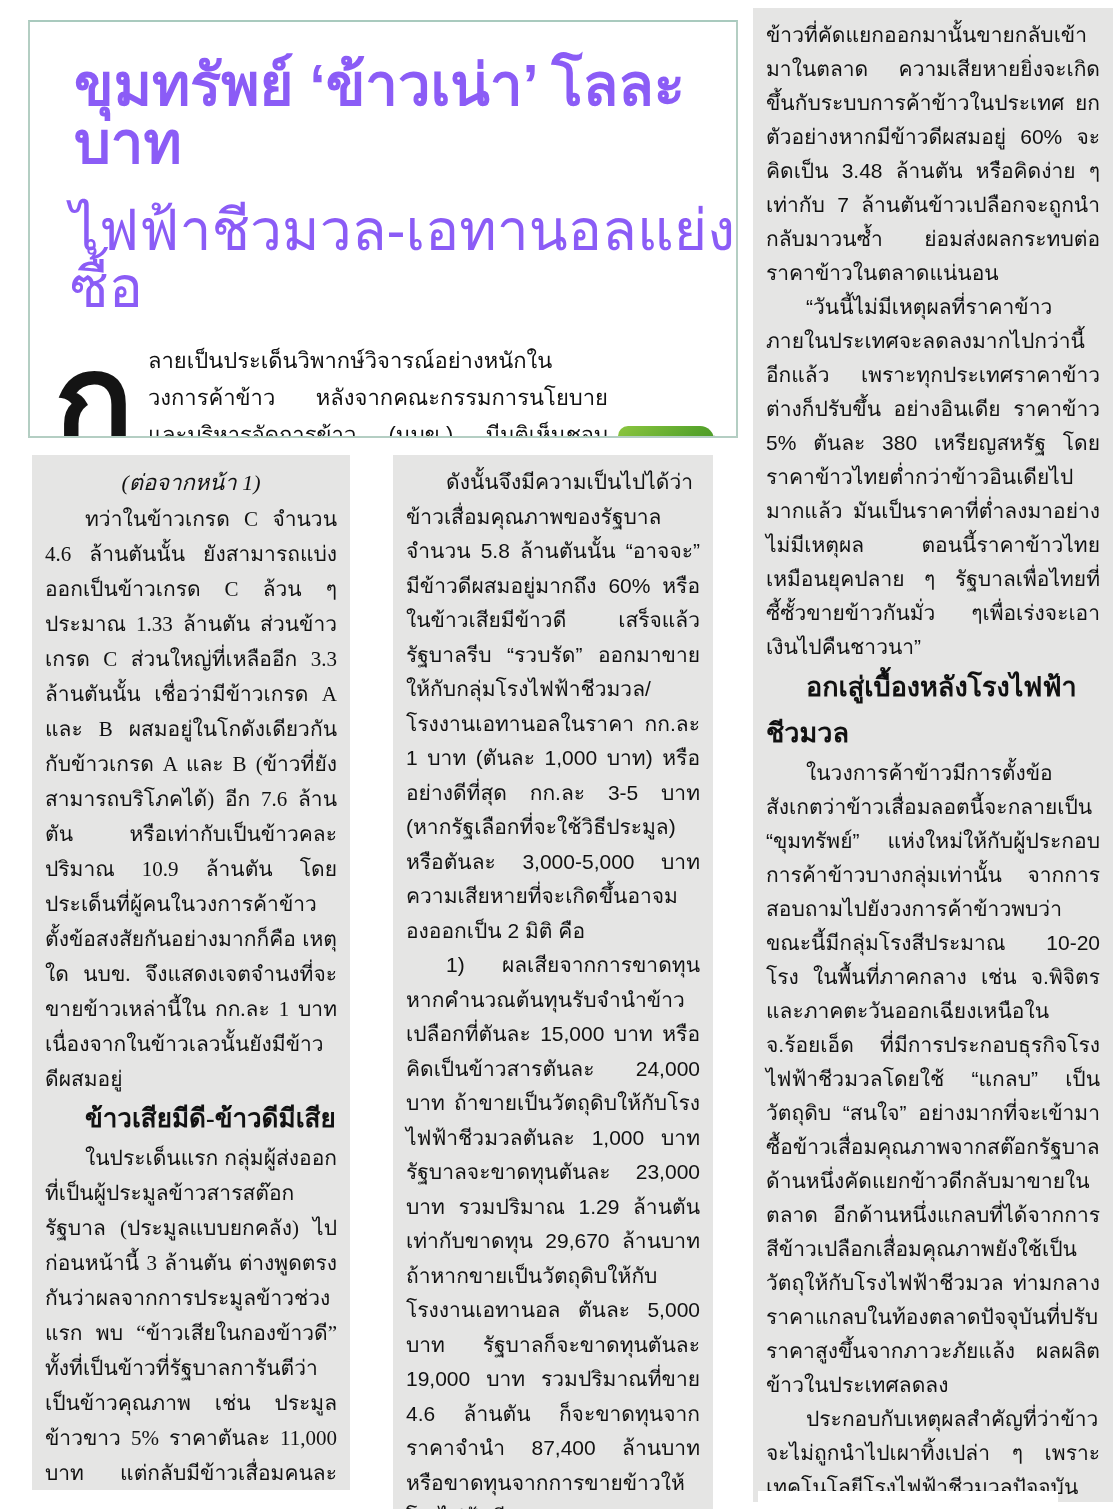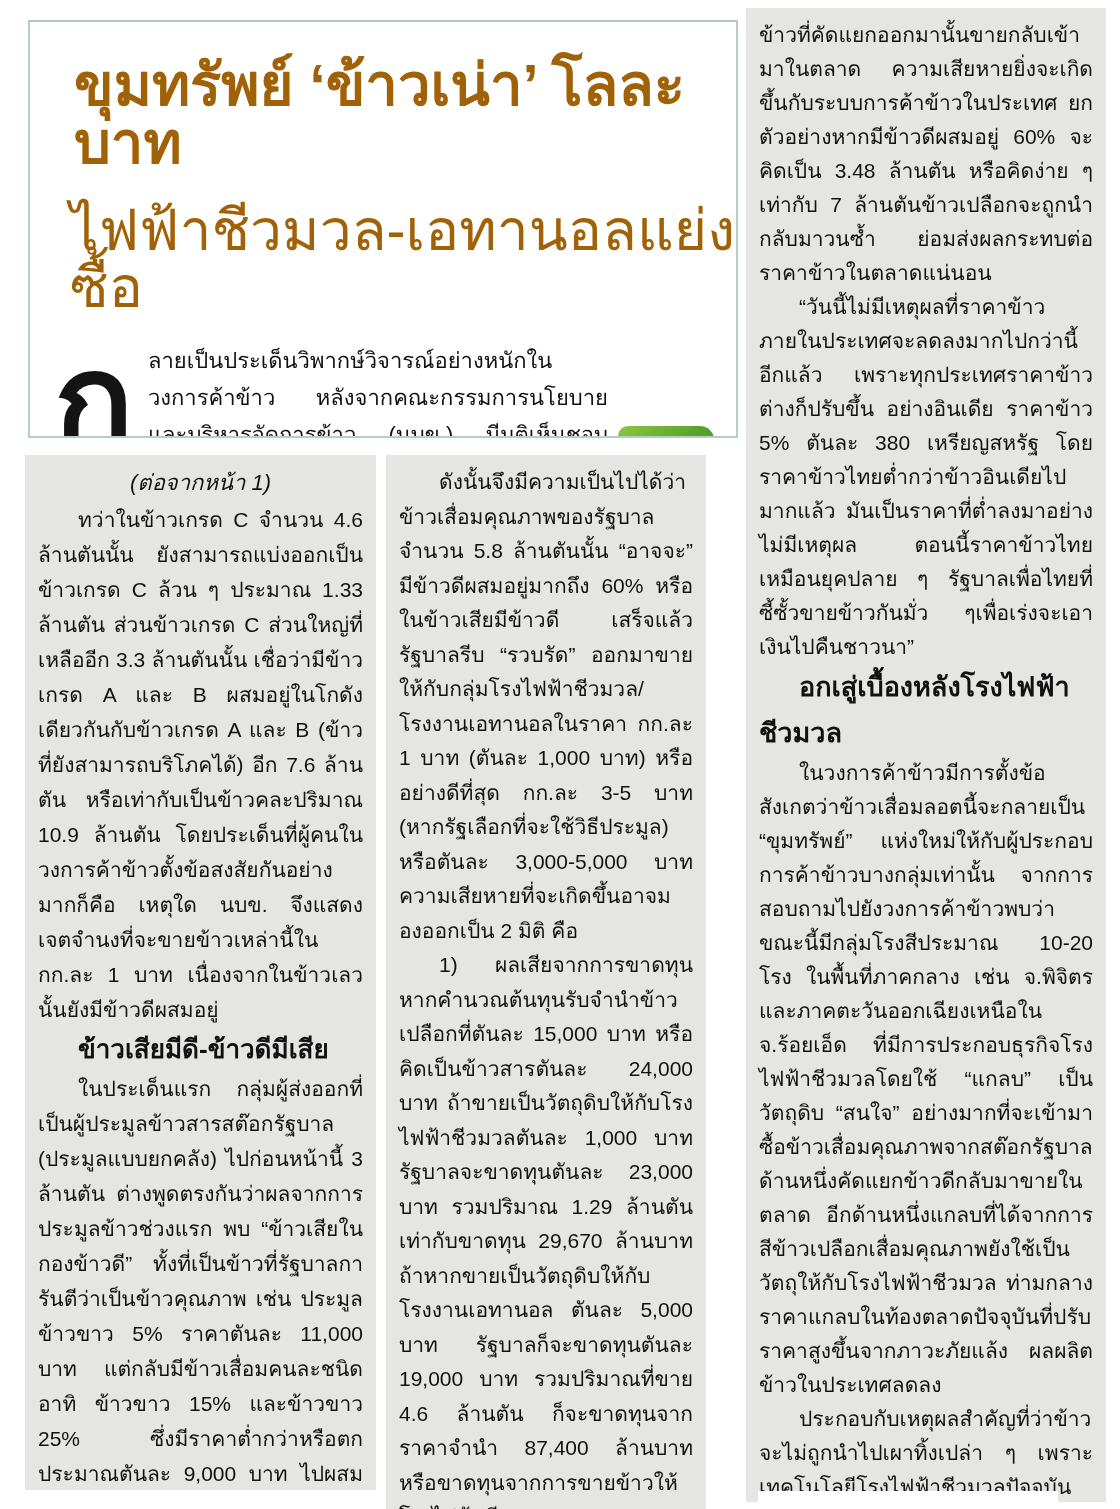--- a/index.html
+++ b/index.html
@@ -17,21 +17,21 @@
     position: absolute;
     left: 28px; top: 20px;
     width: 710px; height: 418px;
     background: #fff;
     border: 2px solid #b4cec3;
     border-top-color: #a9cabe;
     overflow: hidden;
   }
   .headline {
     font-weight: 600;
-    color: #a16207;
+    color: #8b5cf6;
     letter-spacing: 0px;
     line-height: 1.0;
   }
   .headline-l1 {
     margin: 34px 0 0 44px;
     font-size: 58px;
   }
   .headline-l2 {
     margin: 30px 0 14px 40px;
     font-size: 57px;
@@ -80,22 +80,23 @@
 
   
   .col {
     position: absolute;
     background: #e5e5e4;
     padding: 10px 13px 8px 13px;
     font-size: 21px;
     line-height: 35px;
     text-align: justify;
     overflow: hidden;
+    margin-left: 7px;
   }
-  .col-1 { left: 25px;  top: 455px; width: 351px; height: 1035px; }
+  .col-1 { left: 25px;  top: 455px; width: 318px; height: 1035px; font-family: Liberation Serif, serif; }
   .col-2 { left: 386px; top: 455px; width: 320px; height: 1054px; line-height: 34.5px; }
   .col-3 { left: 746px; top: 8px;   width: 360px; height: 1494px; line-height: 34px; }
 
   .col p { text-indent: 40px; }
   .col p.no-indent { text-indent: 0; }
 
   .continued-note {
     text-align: center;
     font-style: italic;
     font-size: 22px;

